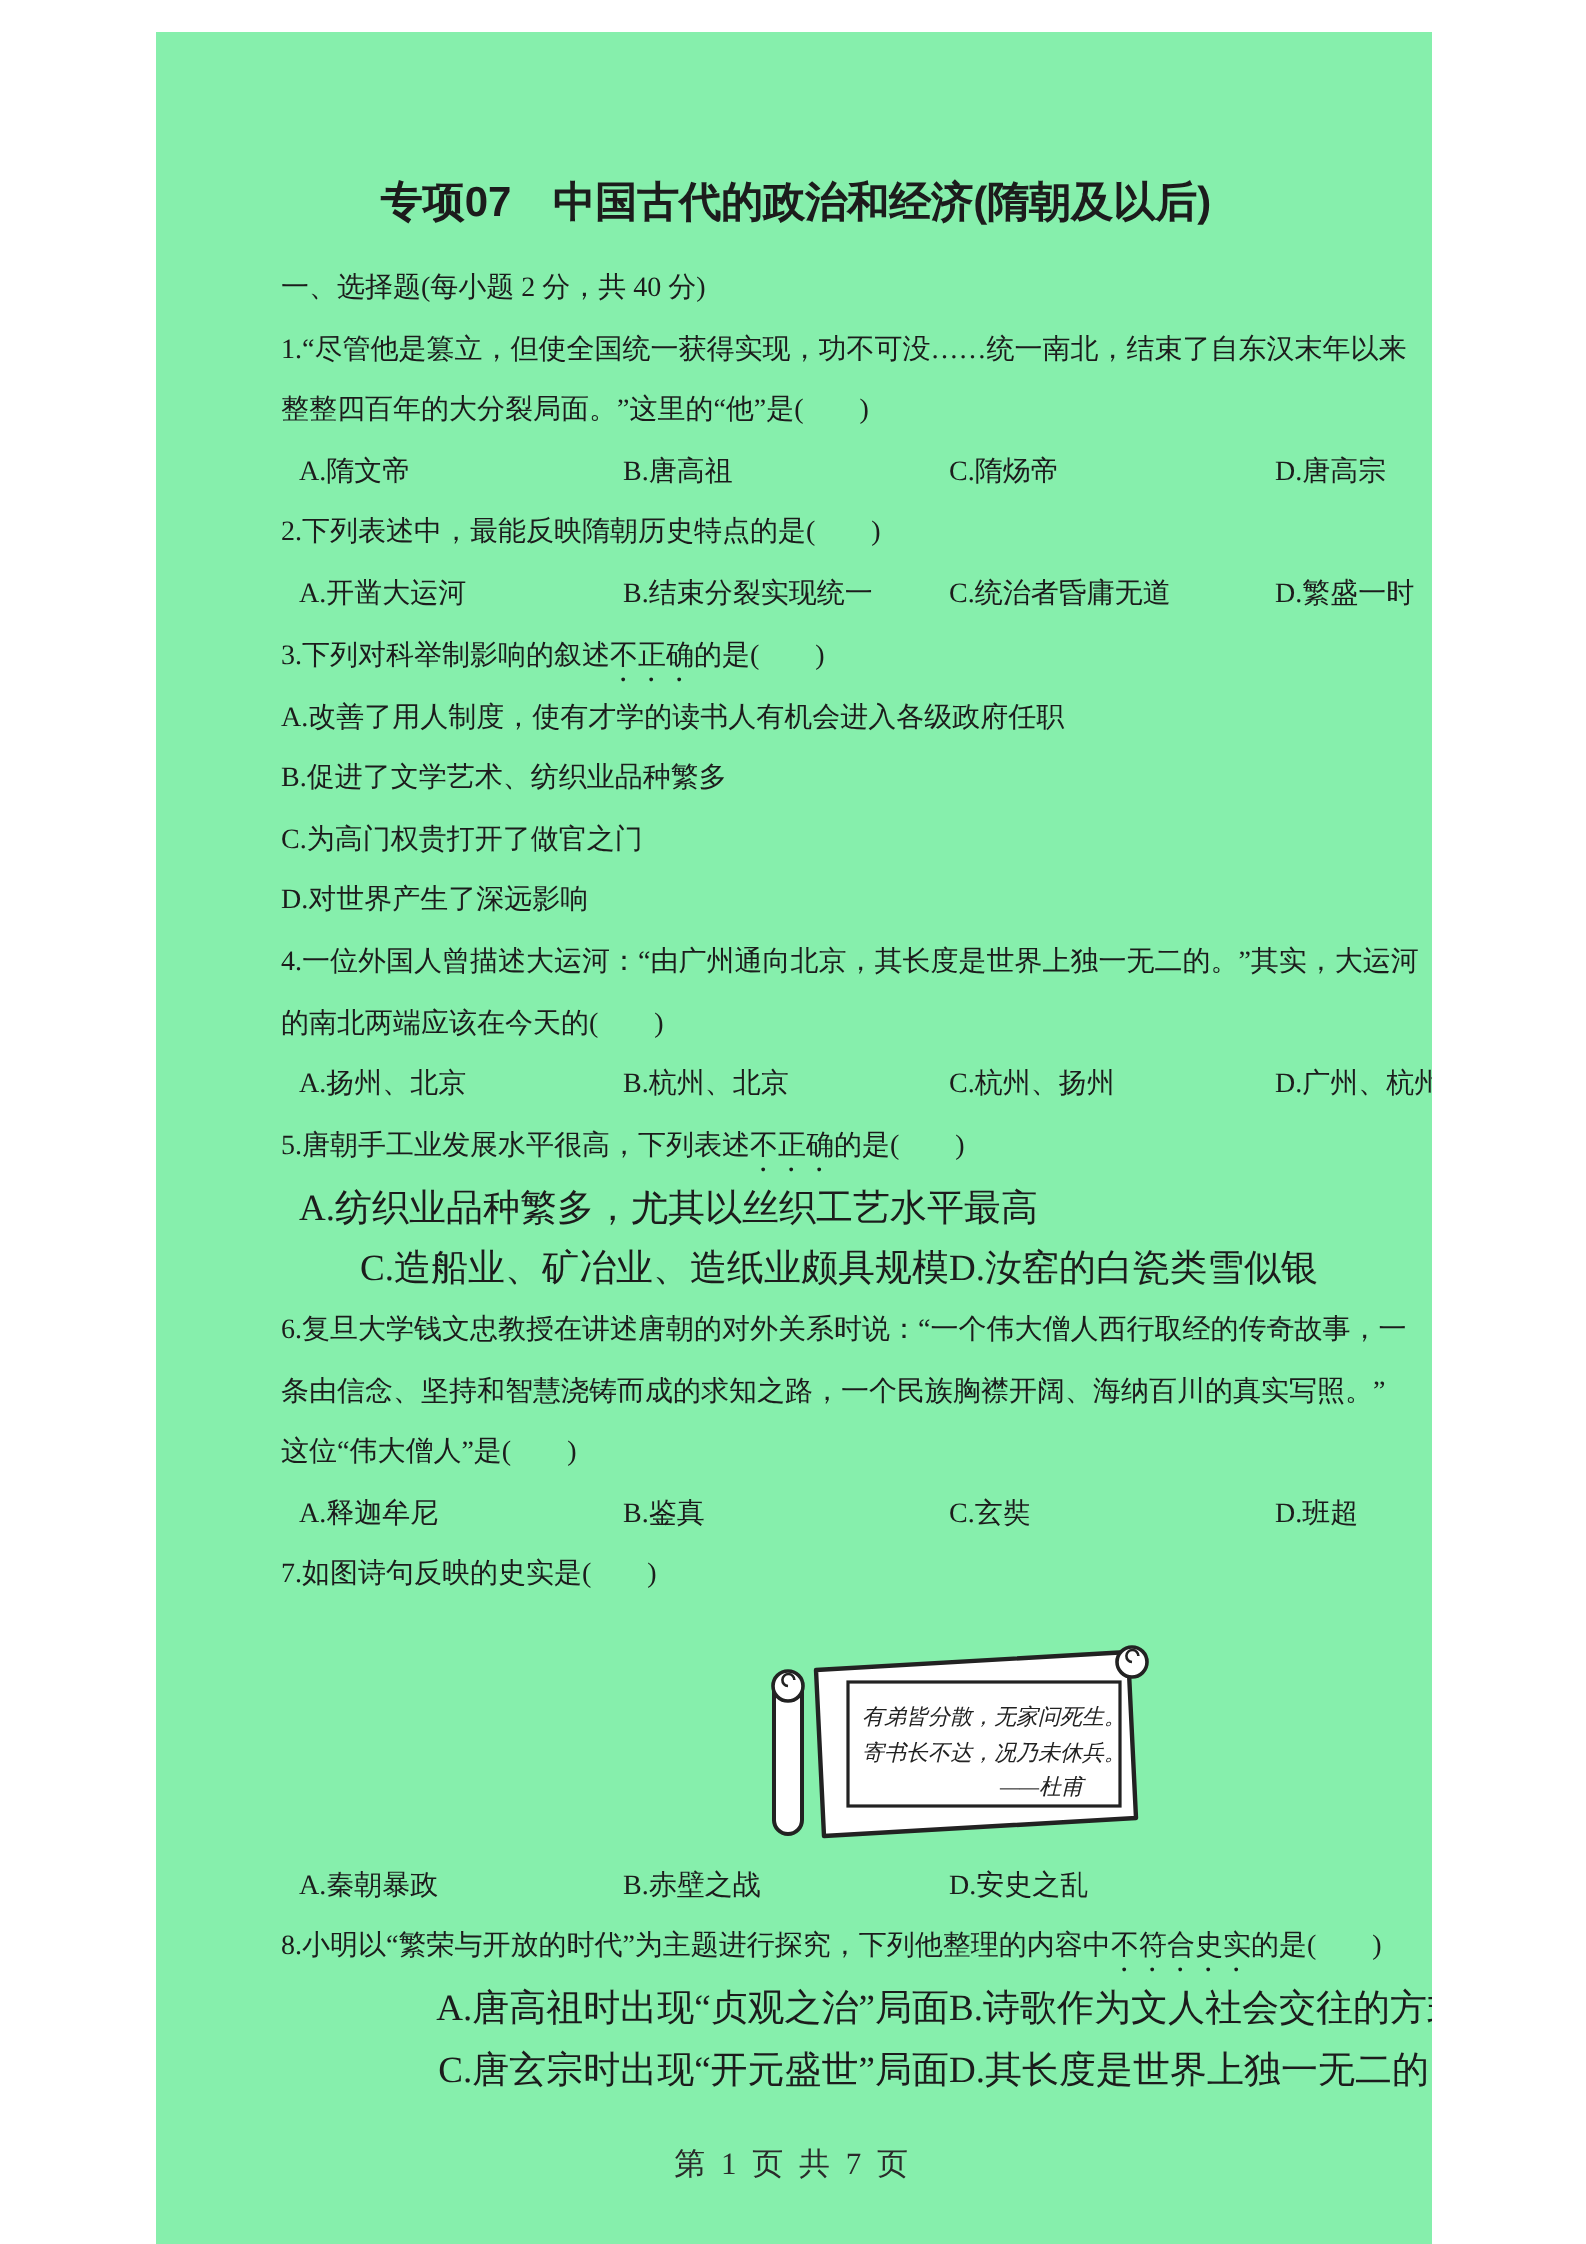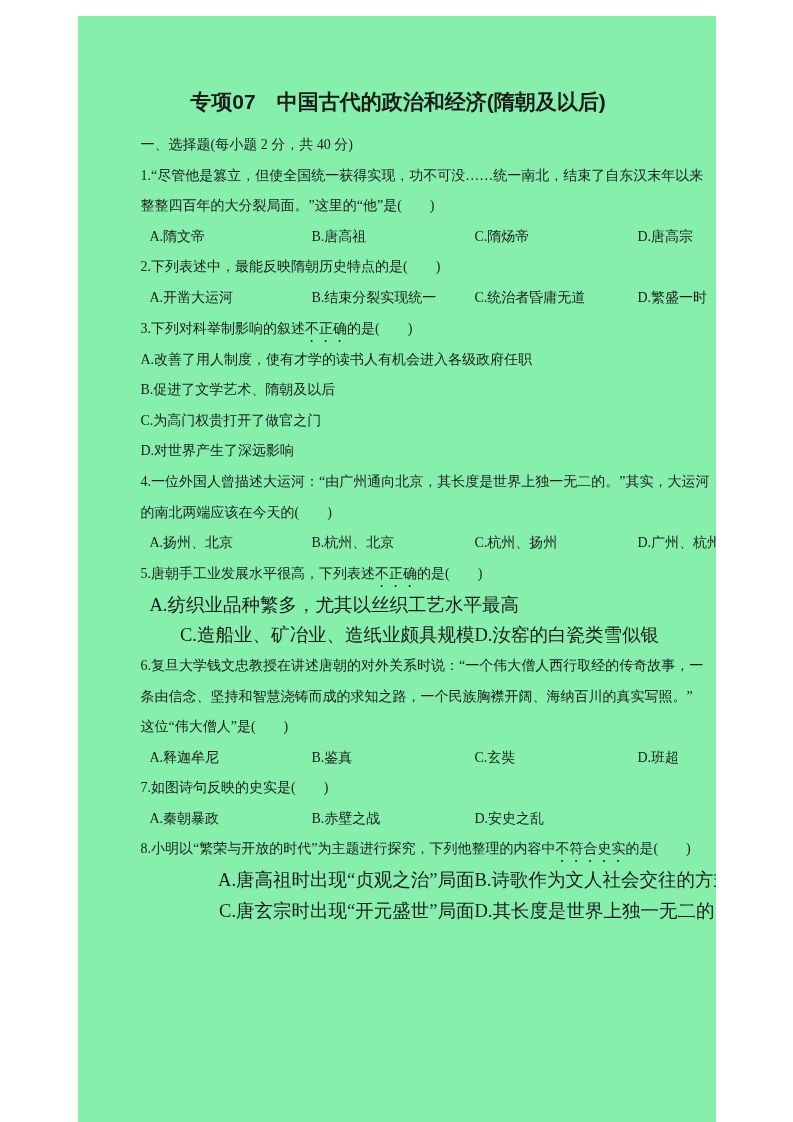--- a/index.html
+++ b/index.html
@@ -107,21 +107,21 @@
       <span class="o">C.统治者昏庸无道</span>
       <span class="o">D.繁盛一时</span>
     </div>
   </div>
 
   <div>
     <div class="line">
       <span>3.下列对科举制影响的叙述</span><span class="em">不正确</span><span>的是(　　)</span>
     </div>
     <div class="line">A.改善了用人制度，使有才学的读书人有机会进入各级政府任职</div>
-    <div class="line">B.促进了文学艺术、隋朝及以后</div>
+    <div class="line">B.促进了文学艺术、纺织业品种繁多</div>
     <div class="line">C.为高门权贵打开了做官之门</div>
     <div class="line">D.对世界产生了深远影响</div>
   </div>
 
   <div>
     <div class="line">4.一位外国人曾描述大运河：“由广州通向北京，其长度是世界上独一无二的。”其实，大运河</div>
     <div class="line">的南北两端应该在今天的(　　)</div>
     <div class="opt-row4">
       <span class="o">A.扬州、北京</span>
       <span class="o">B.杭州、北京</span>
@@ -151,20 +151,39 @@
       <span class="o">A.释迦牟尼</span>
       <span class="o">B.鉴真</span>
       <span class="o">C.玄奘</span>
       <span class="o">D.班超</span>
     </div>
   </div>
 
   <div>
     <div class="line">7.如图诗句反映的史实是(　　)</div>
 
+    <div class="scroll-figure">
+      <svg viewBox="0 0 200 103" width="200" height="103">
+
+        <polygon points="30,17 186,8 190,91 34,100" fill="#ffffff" stroke="#222222" stroke-width="2.2" stroke-linejoin="round"></polygon>
+
+        <circle cx="188" cy="13" r="7.5" fill="#ffffff" stroke="#222222" stroke-width="1.8"></circle>
+        <path d="M188,13 a3,3 0 1 1 3.2,-3" fill="none" stroke="#222222" stroke-width="1.3"></path>
+
+        <rect x="9" y="21" width="14" height="78" rx="7" fill="#ffffff" stroke="#222222" stroke-width="2"></rect>
+        <circle cx="16" cy="25" r="7.5" fill="#ffffff" stroke="#222222" stroke-width="1.8"></circle>
+        <path d="M16,25 a3,3 0 1 1 3.2,-3" fill="none" stroke="#222222" stroke-width="1.3"></path>
+
+        <rect x="46" y="23" width="136" height="62" fill="#ffffff" stroke="#222222" stroke-width="1.6"></rect>
+
+        <text x="53" y="44" font-size="11">有弟皆分散，无家问死生。</text>
+        <text x="53" y="62" font-size="11">寄书长不达，况乃未休兵。</text>
+        <text x="122" y="79" font-size="11">——杜甫</text>
+      </svg>
+    </div>
 
     <div class="opt-row4">
       <span class="o">A.秦朝暴政</span>
       <span class="o">B.赤壁之战</span>
       <span class="o">D.安史之乱</span>
     </div>
   </div>
 
   <div>
     <div class="line">
@@ -173,14 +192,15 @@
     <div class="opt-row2">
       <span class="o">A.唐高祖时出现“贞观之治”局面</span>
       <span class="o">B.诗歌作为文人社会交往的方式</span>
     </div>
     <div class="opt-row2">
       <span class="o">C.唐玄宗时出现“开元盛世”局面</span>
       <span class="o">D.其长度是世界上独一无二的</span>
     </div>
   </div>
 
+  <div class="footer">第 1 页 共 7 页</div>
 
 </div>
 
 </body></html>

